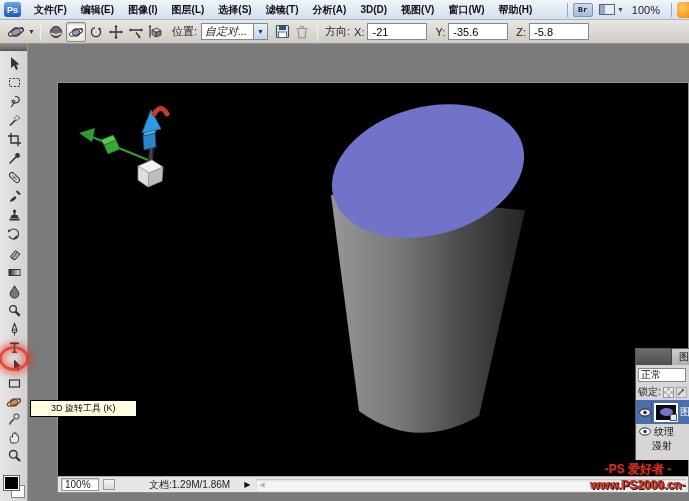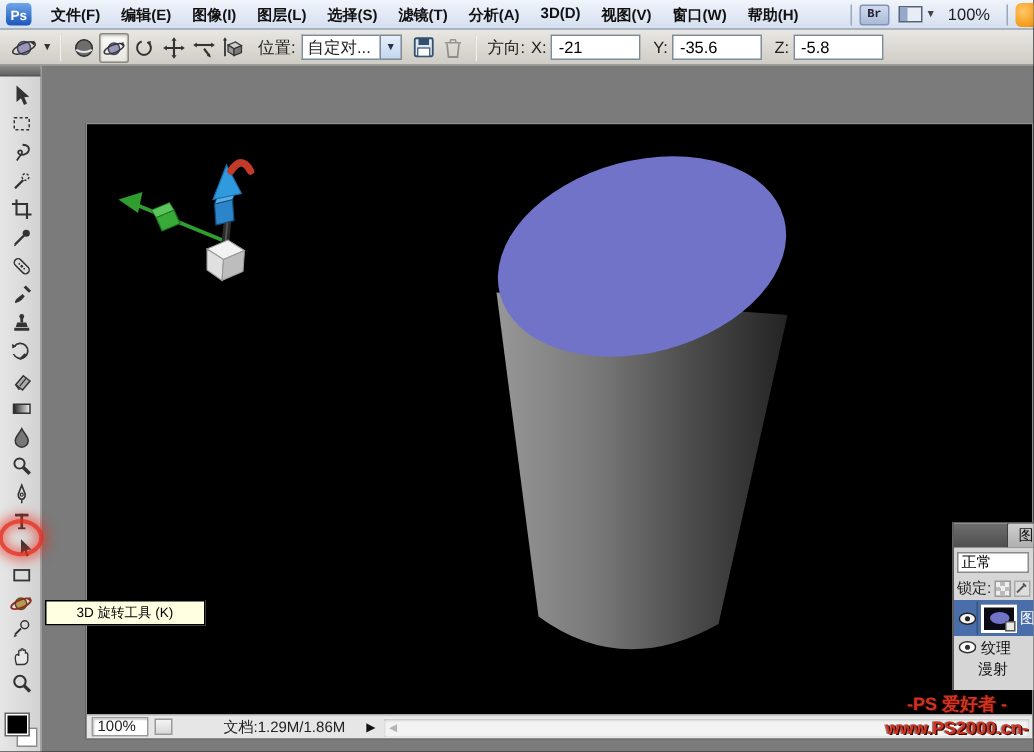--- a/index.html
+++ b/index.html
@@ -29,21 +29,21 @@
 
   
   .optionsbar { position:absolute; left:0; top:20px; width:689px; height:24px;
     background:linear-gradient(#e9e7e2,#cfccc5); border-bottom:1px solid #979590;
     display:flex; align-items:center; font-size:11px; color:#222; }
   .ob-sep { width:1px; height:18px; background:#a7a49d; border-right:1px solid #f2f1ee; margin:0 5px; }
   .ob-icon { width:20px; height:20px; display:flex; align-items:center; justify-content:center; }
   .ob-btn { width:20px; height:20px; display:flex; align-items:center; justify-content:center; border:1px solid transparent; border-radius:2px; }
   .ob-btn.selected { background:linear-gradient(#fdfdfb,#e8e6df); border:1px solid #8b887f; box-shadow:inset 0 1px 2px rgba(0,0,0,.25); }
   .ob-label { margin:0 4px 0 6px; white-space:nowrap; }
-  .combo { display:flex; align-items:stretch; height:17px; }
+  .combo { display:flex; align-items:stretch; height:17px;font-style:italic; }
   .combo-text { width:52px; background:#fff; border:1px solid #7d8a97; border-right:none;
     font-size:11px; padding:1px 3px; overflow:hidden; white-space:nowrap; display:flex; align-items:center; }
   .combo-arrow { width:15px; background:linear-gradient(#e7f0fb,#c3d6ef); border:1px solid #7d8a97;
     display:flex; align-items:center; justify-content:center; font-size:7px; color:#234; }
   .num-field { width:60px; height:17px; background:#fff; border:1px solid #7d8a97;
     font-size:11px; padding:1px 4px; font-family:"Liberation Sans",sans-serif; }
   .axis-label { margin:0 3px 0 8px; }
   .tp-chev { font-size:7px; color:#333; margin-left:2px; }
   .dim { opacity:.42; }
 

